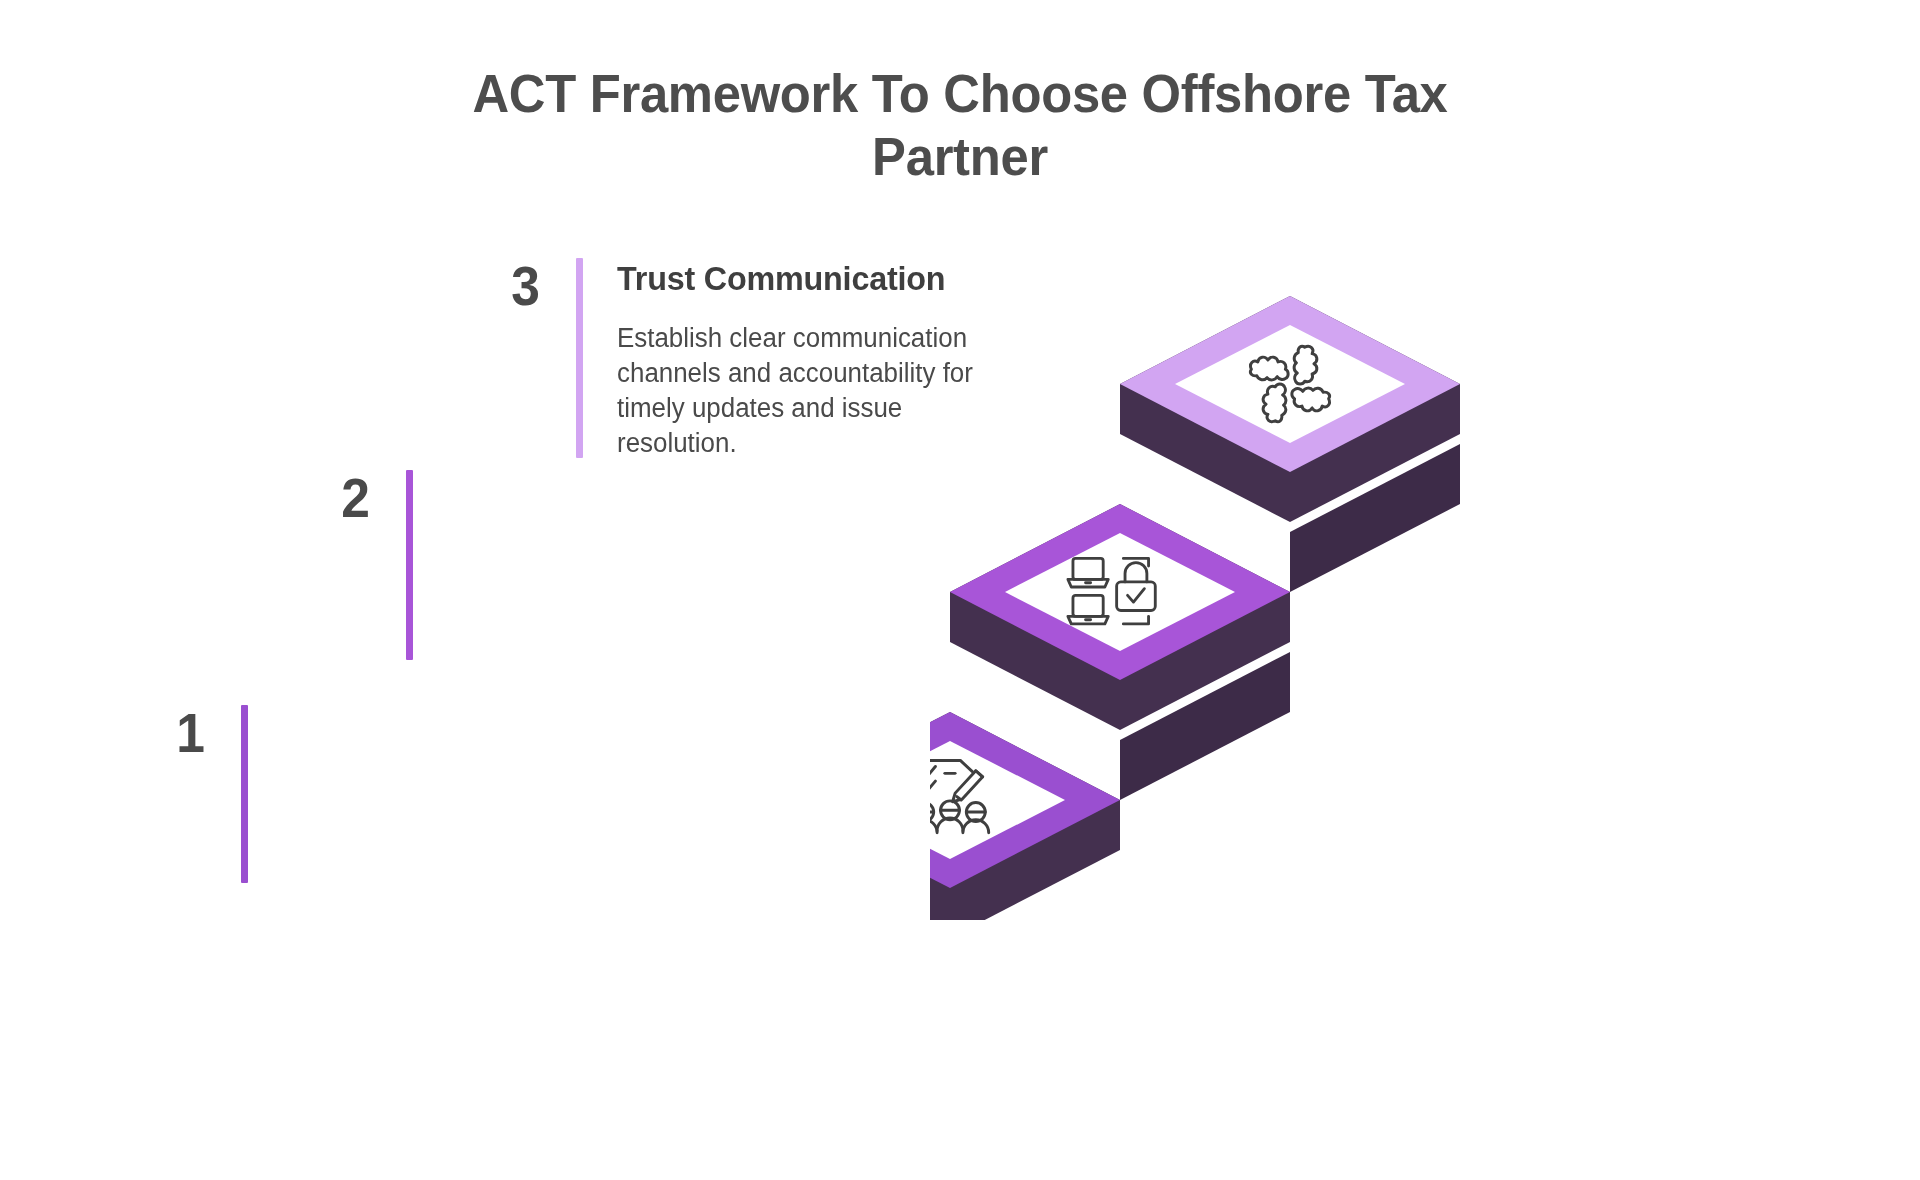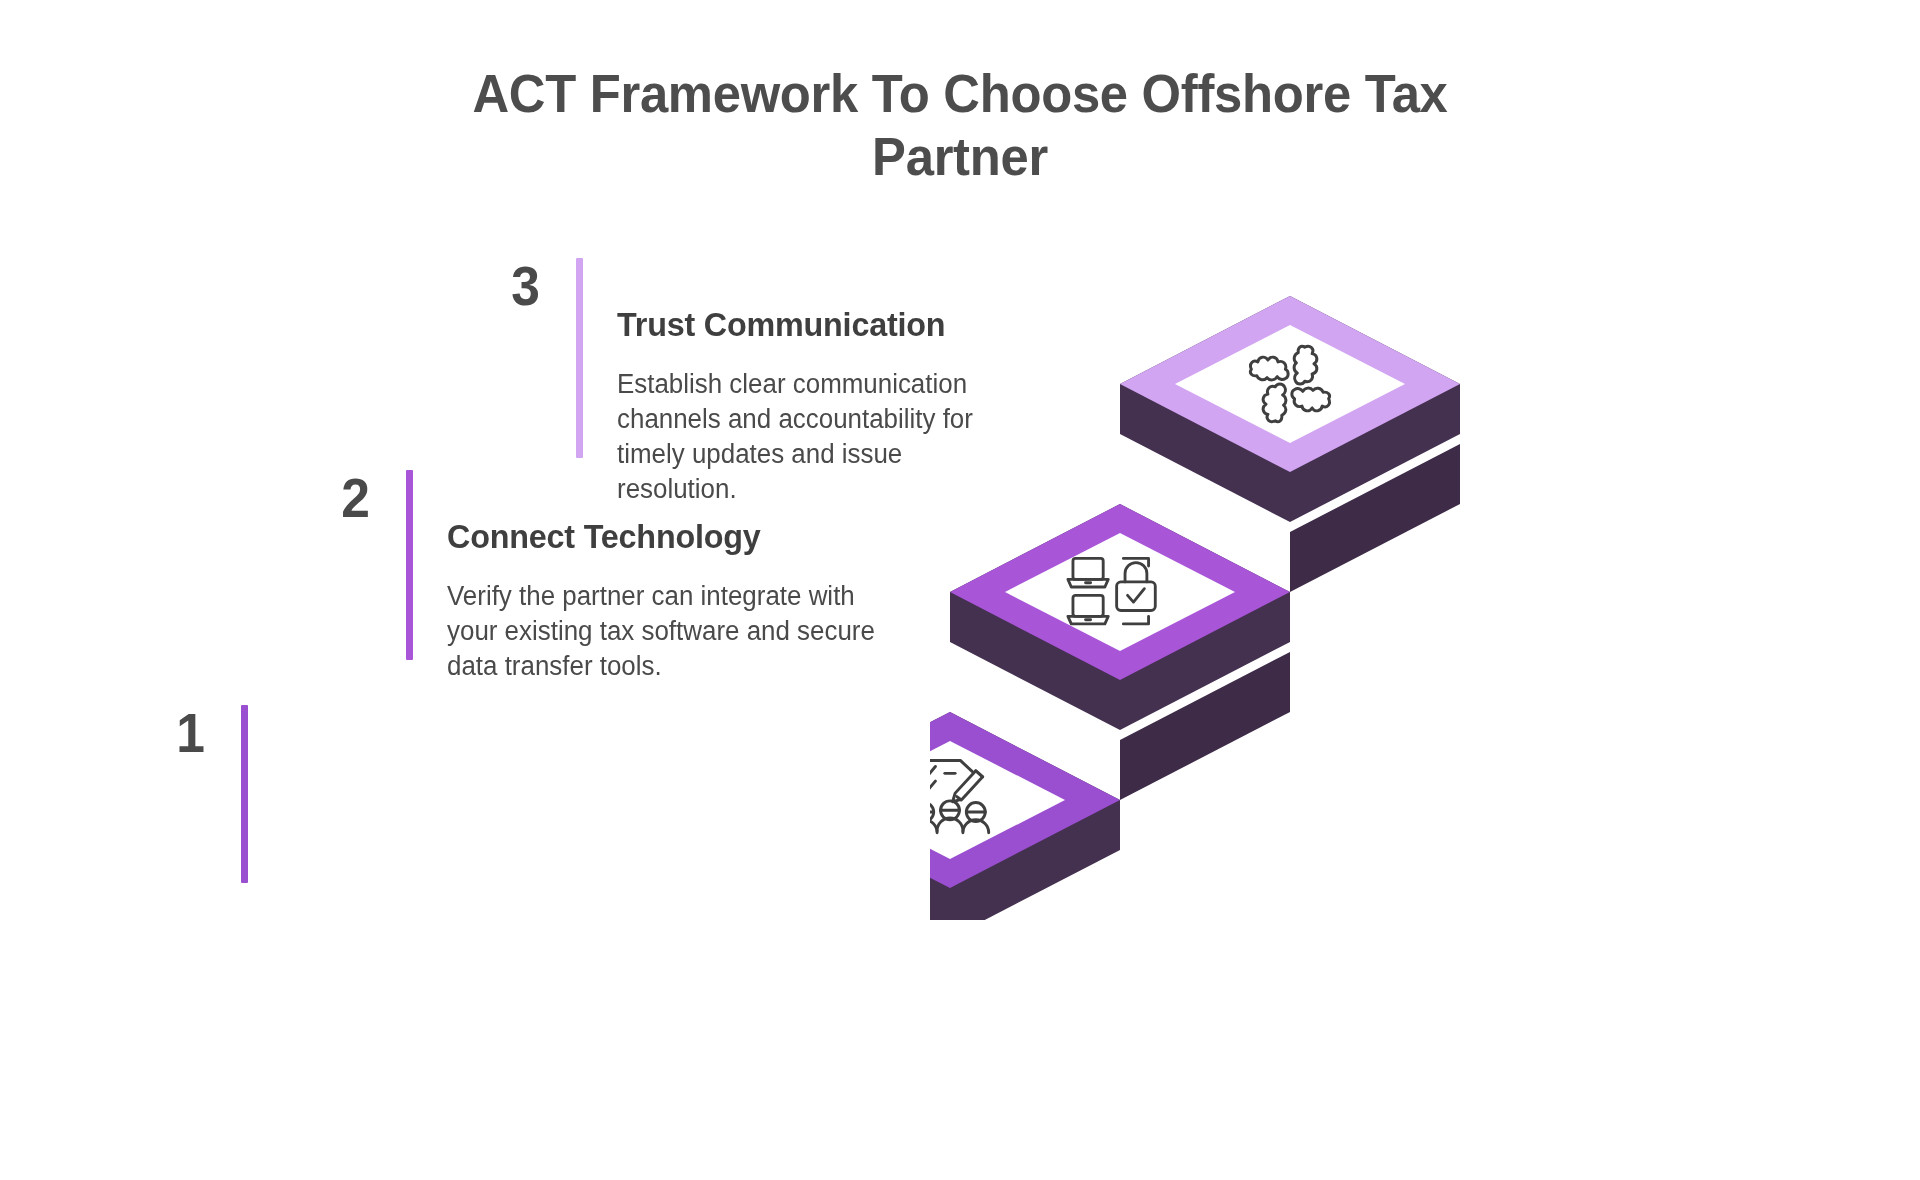--- a/index.html
+++ b/index.html
@@ -46,21 +46,21 @@
     transform:scaleX(0.92);
     transform-origin:right top;
   }
   .step-bar {
     width:7px;
     margin-left:36px;
     margin-right:34px;
     border-radius:1px;
     flex:0 0 auto;
   }
-  .step-body { padding-top:2px;margin-top:46px; }
+  .step-body { padding-top:2px; }
   .step-head {
     font-size:34px;
     font-weight:bold;
     color:#3f3f3f;
     line-height:1.1;
     letter-spacing:-0.2px;
     transform:scaleX(0.95);
     transform-origin:left top;
     white-space:nowrap;
   }
@@ -106,24 +106,20 @@
     <div class="step-bar" style="background: rgb(210, 165, 242);"></div>
     <div class="step-body">
       <div class="step-head">Trust Communication</div>
       <div class="step-desc">Establish clear communication channels and accountability for timely updates and issue resolution.</div>
     </div>
   </div>
 
   <div class="step-row" id="row2">
     <div class="step-num">2</div>
     <div class="step-bar" style="background: rgb(168, 85, 216);"></div>
-    <div class="step-body">
-      <div class="step-head">Connect Technology</div>
-      <div class="step-desc">Verify the partner can integrate with your existing tax software and secure data transfer tools.</div>
-    </div>
   </div>
 
   <div class="step-row" id="row1">
     <div class="step-num">1</div>
     <div class="step-bar" style="background: rgb(154, 79, 208);"></div>
   </div>
 
   <div id="stairs">
     <svg width="640" height="680" viewBox="0 0 640 680" xmlns="http://www.w3.org/2000/svg">
 

